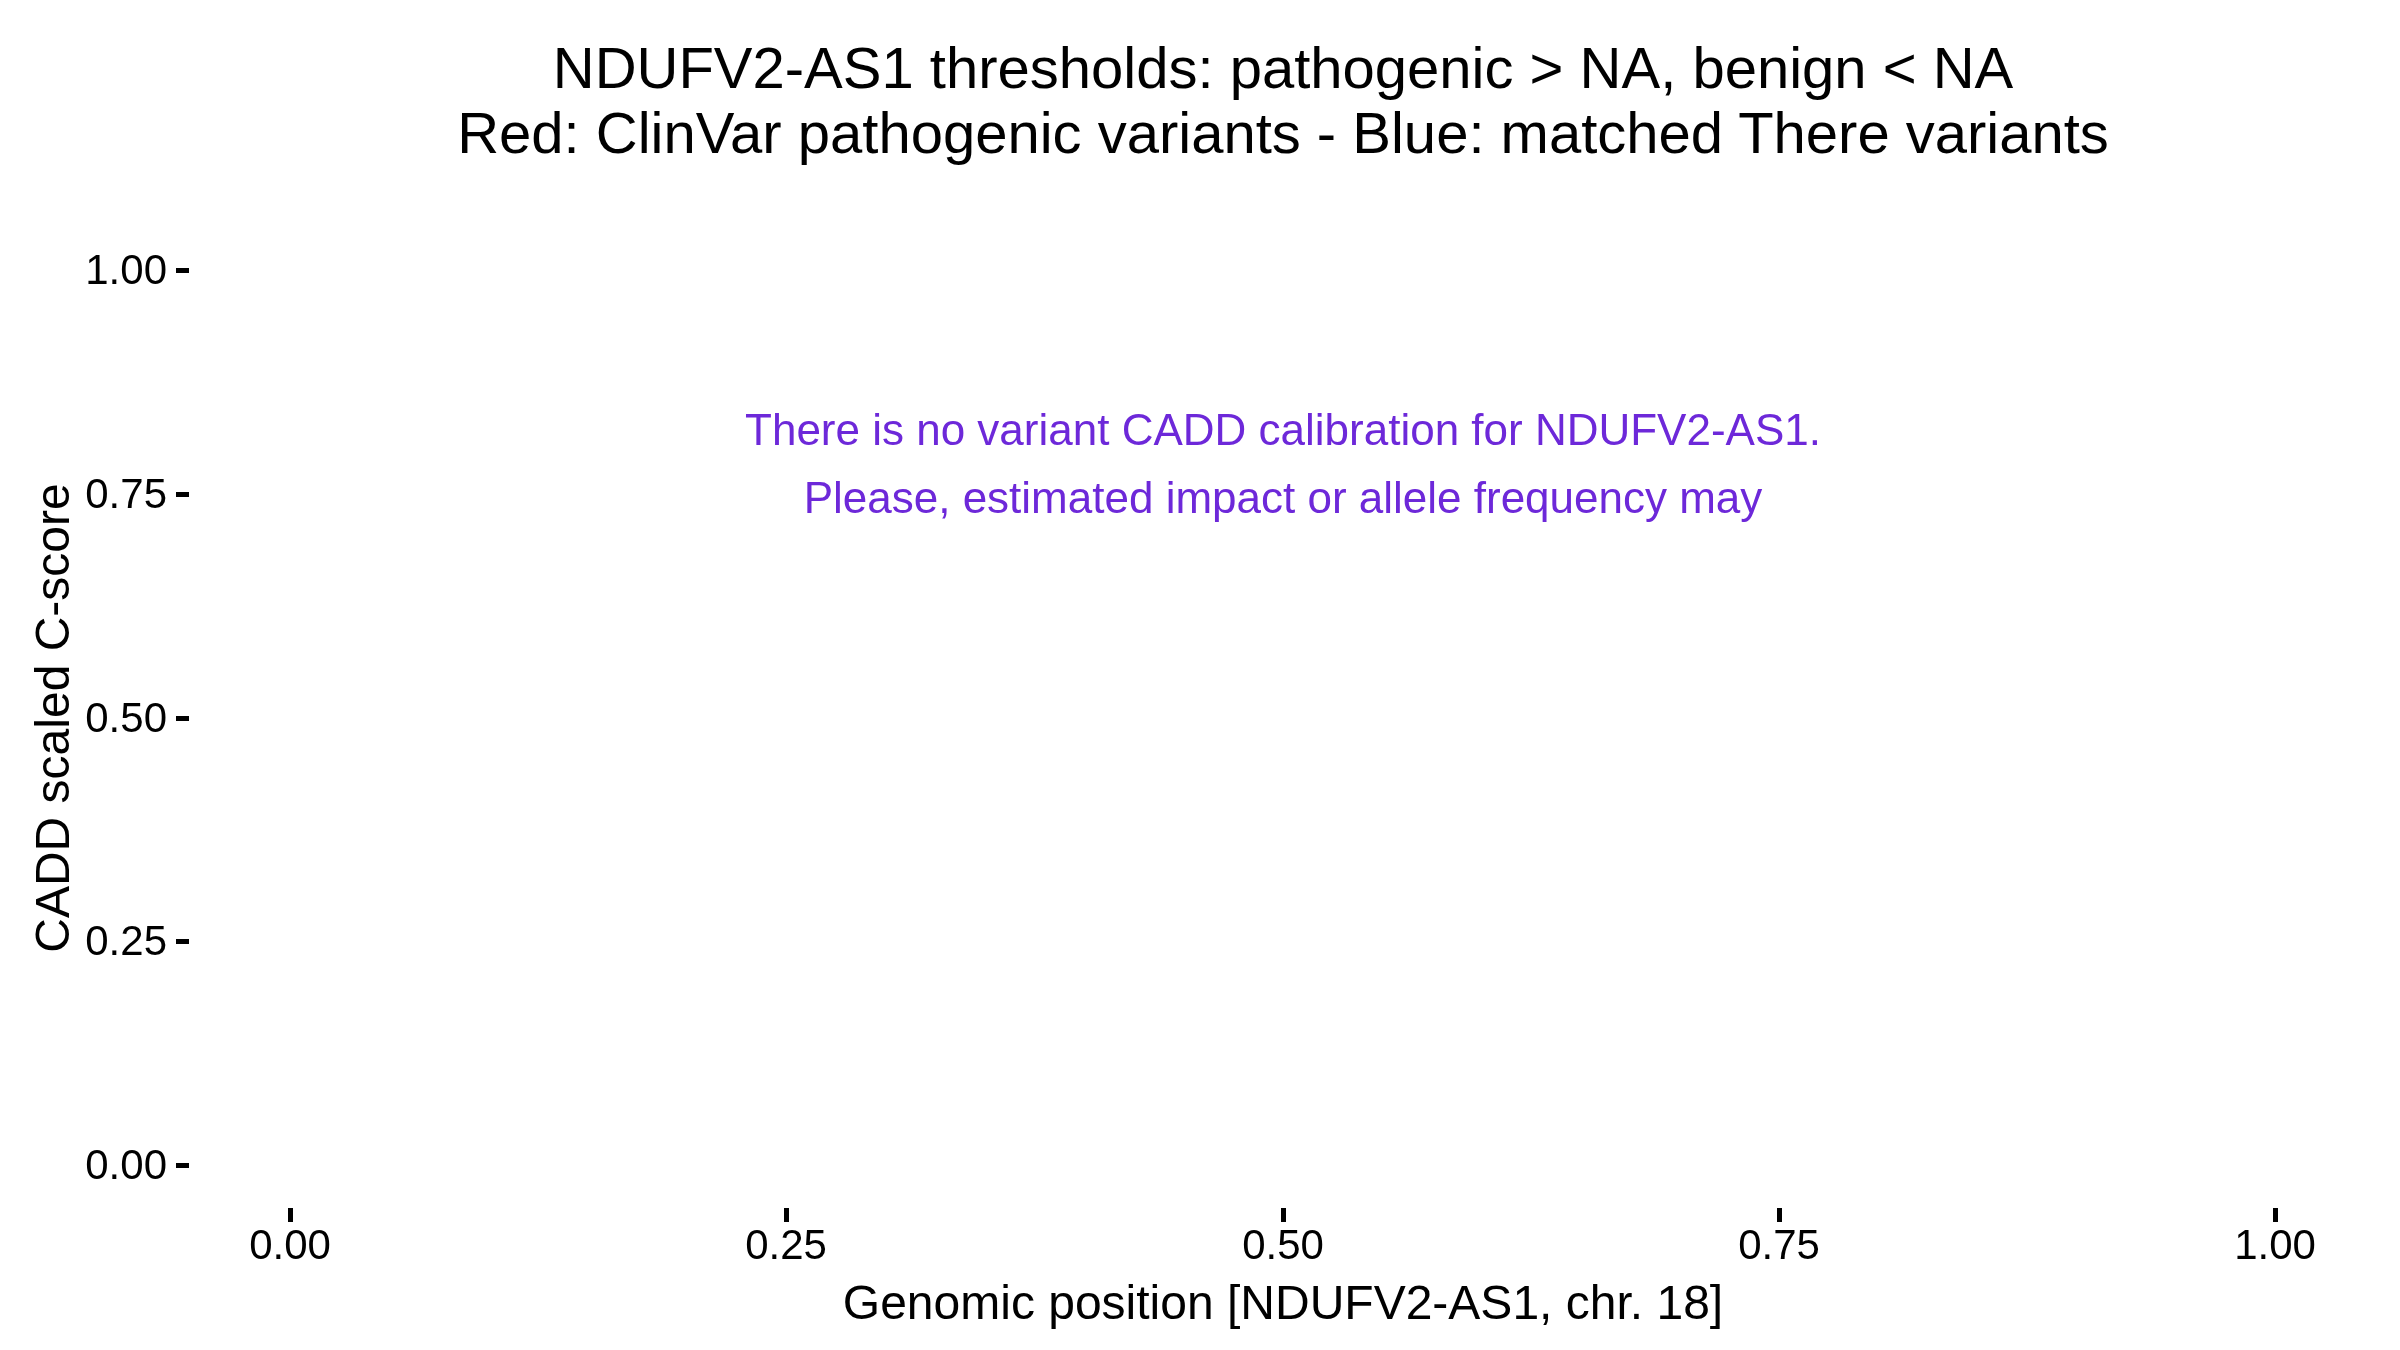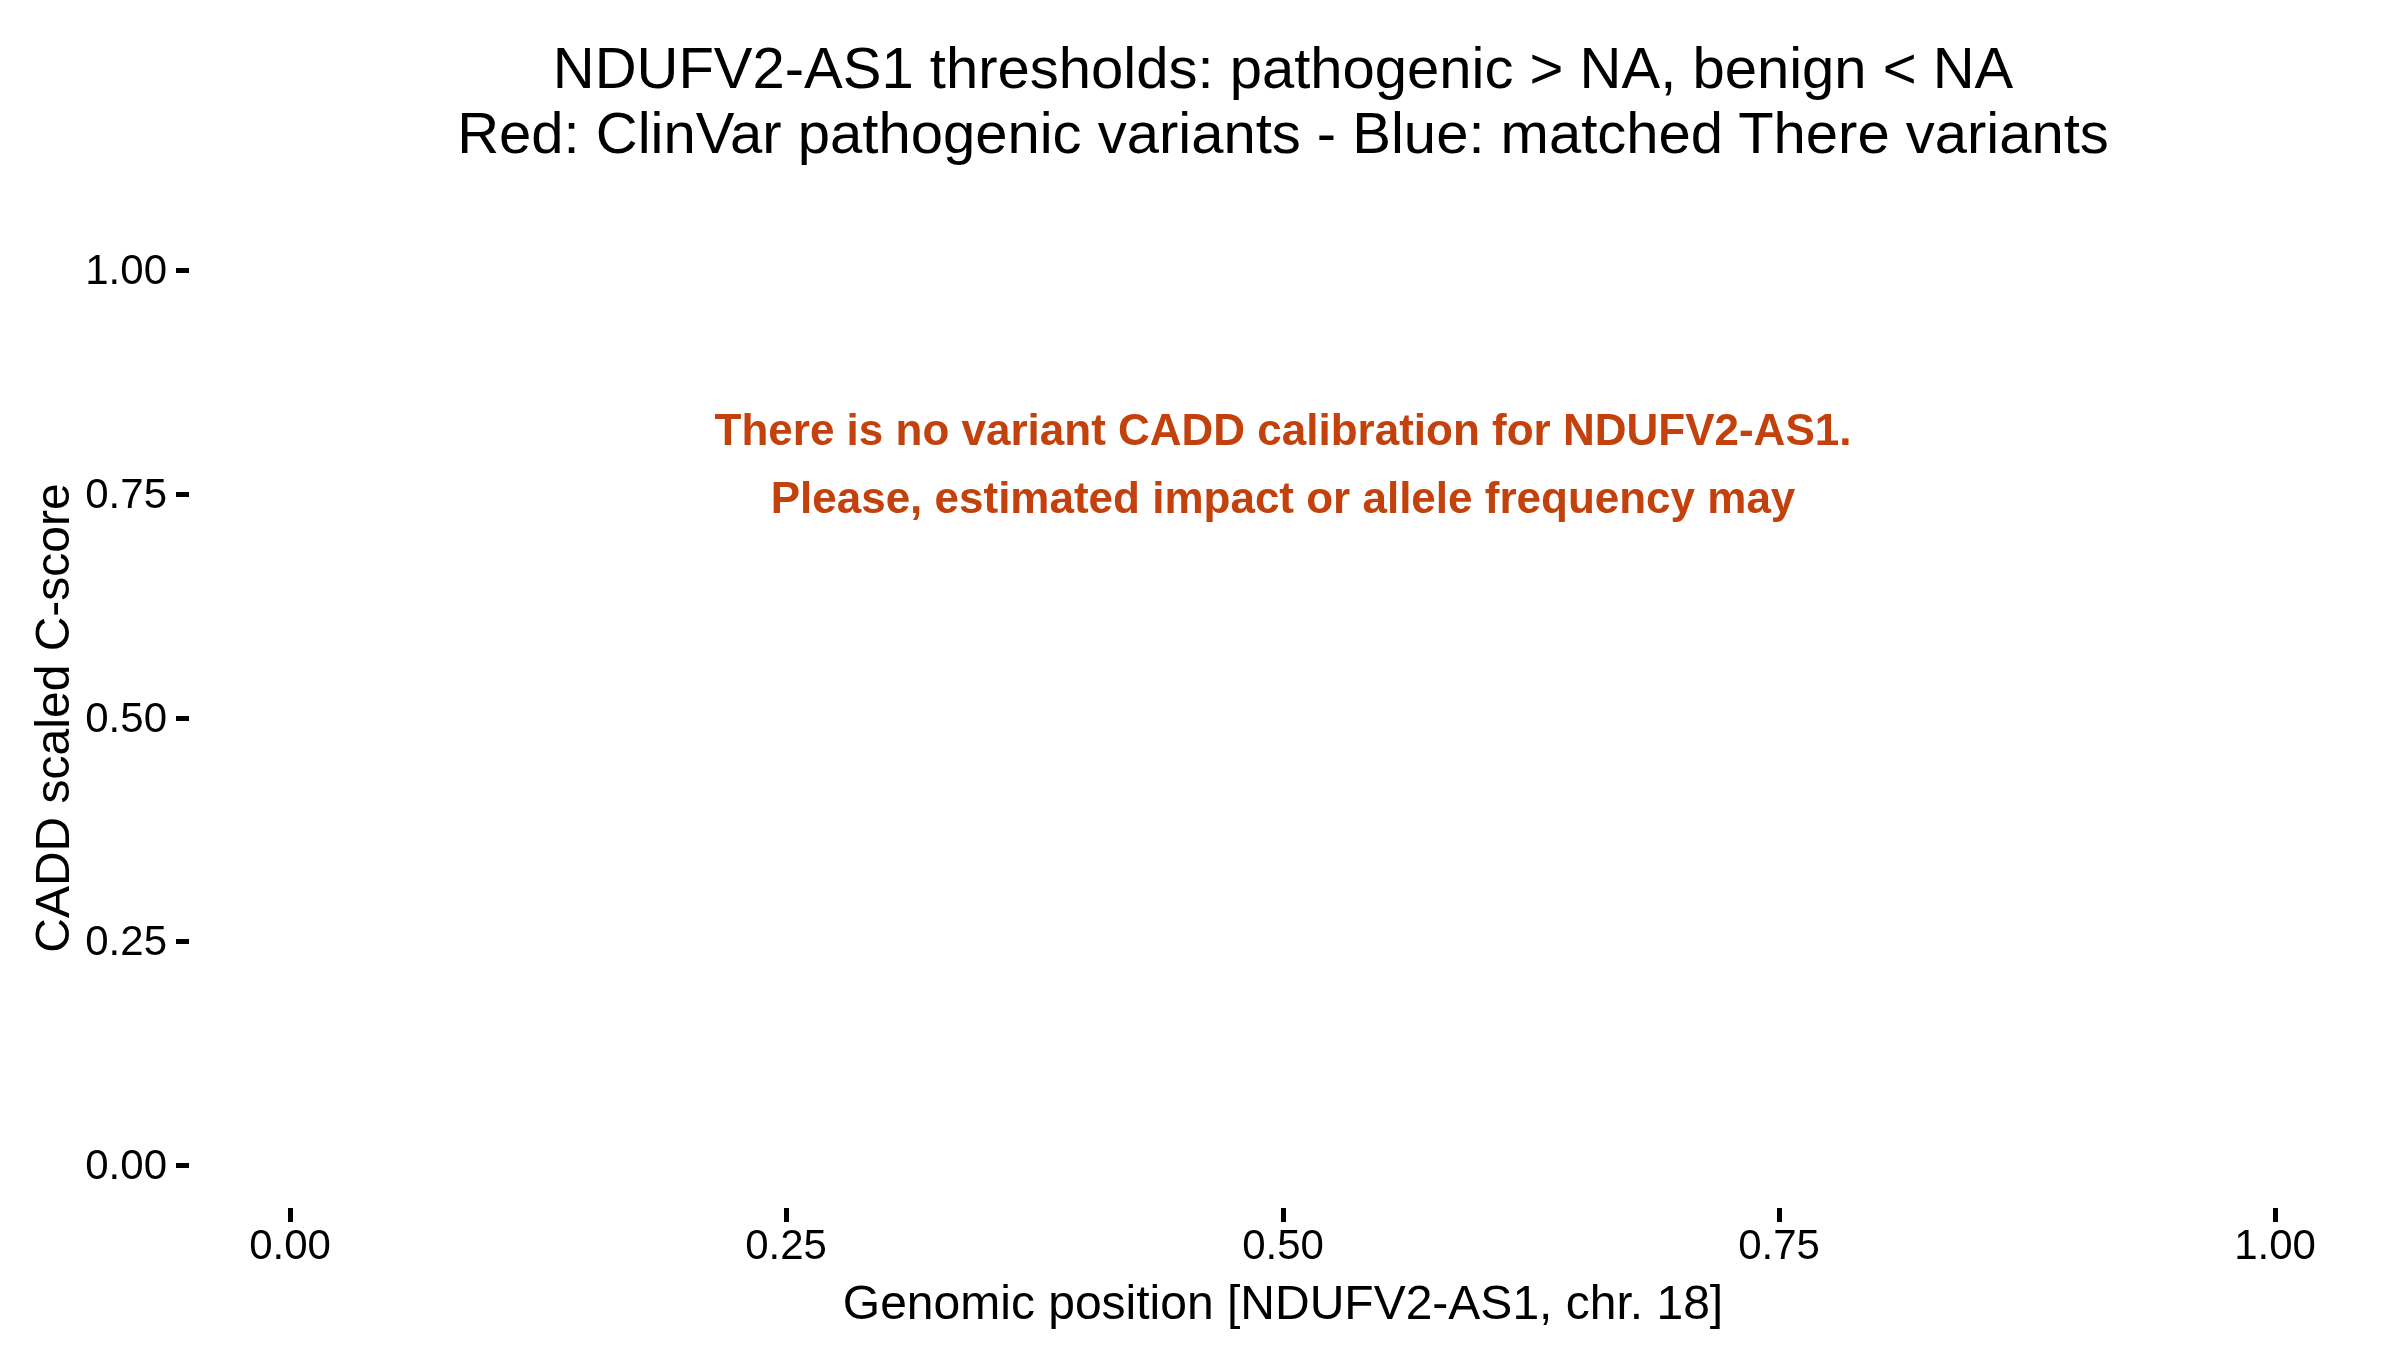--- a/index.html
+++ b/index.html
@@ -34,22 +34,21 @@
   }
   .annotation-block {
     position: absolute;
     top: 396px;
     left: 1283px;
     transform: translateX(-50%);
     text-align: center;
     font-size: 44px;
     line-height: 68px;
     white-space: nowrap;
-    color: #c2410c;
-    font-weight: bold;
+    color: #6d28d9;
   }
   .y-axis-title {
     position: absolute;
     top: 718px;
     left: 52px;
     transform: translate(-50%, -50%) rotate(-90deg);
     font-size: 48px;
     white-space: nowrap;
     color: #000000;
   }

